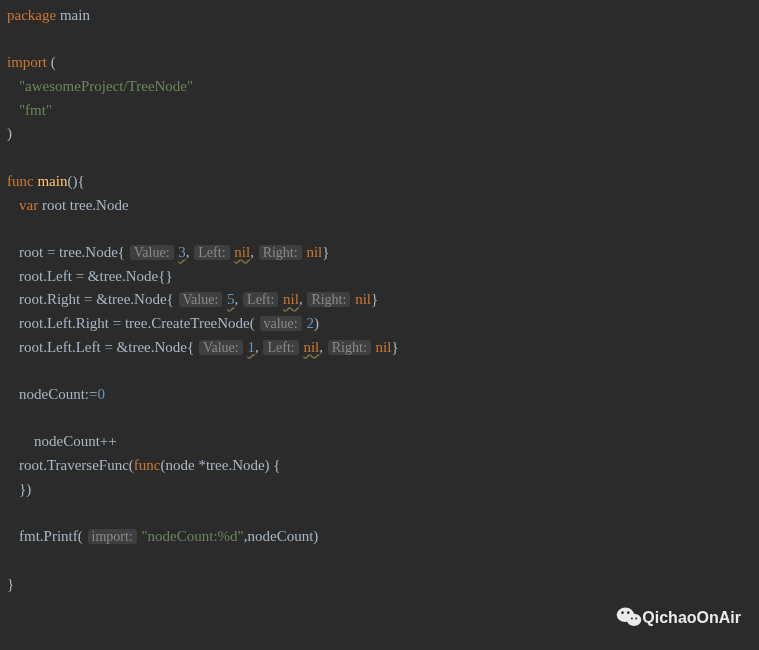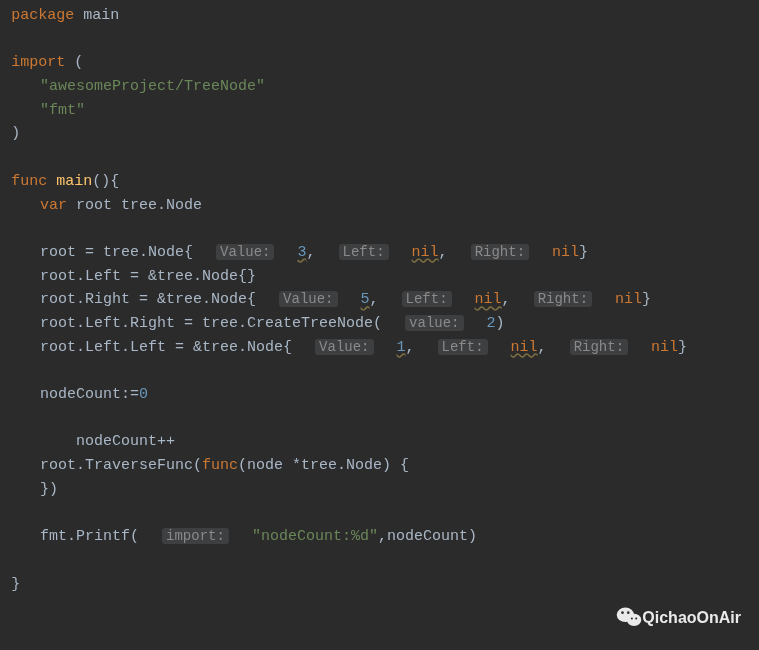--- a/index.html
+++ b/index.html
@@ -8,29 +8,29 @@
     font-family: 'Consolas', 'Monaco', 'Courier New', monospace;
     font-size: 15px;
     line-height: 1.58;
     color: #a9b7c6;
     width: 759px;
     height: 650px;
     overflow: hidden;
     position: relative;
     padding: 4px 0 0 4px;
   }
-  .code-line { white-space: pre; }
+  .code-line { white-space: pre; font-family: Liberation Serif, serif; }
   .kw { color: #cc7832; }
   .str { color: #6a8759; }
   .fn { color: #ffc66d; }
   .num { color: #6897bb; }
   .type { color: #a9b7c6; }
   .ident { color: #a9b7c6; }
   .nil { color: #cc7832; }
-  .hint { background: #3d3f41; color: #8a8a8a; border-radius: 3px; padding: 0 4px; margin: 0 14px; font-size: 14px; }
+  .hint { background: #3d3f41; color: #8a8a8a; border-radius: 3px; padding: 0 4px; margin: 0 1px; font-size: 14px; }
   .warn-underline {
     text-decoration: underline;
     text-decoration-style: wavy;
     text-decoration-color: #807142;
     text-underline-offset: 2px;
   }
   .gutter-mark {
     color: #555;
     font-size: 12px;
   }

